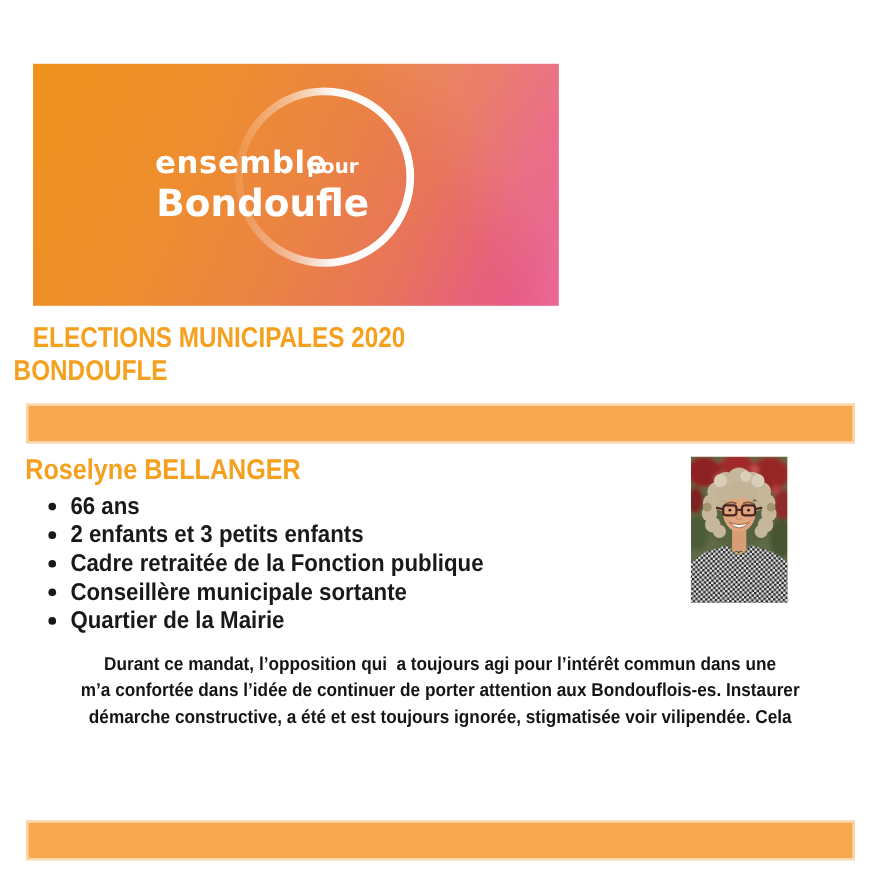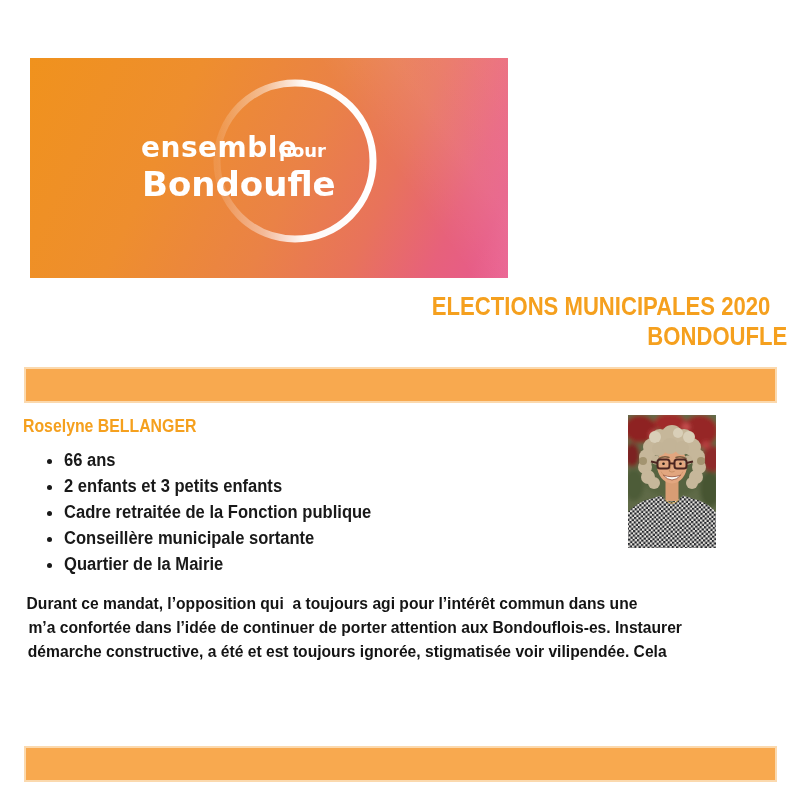--- a/index.html
+++ b/index.html
@@ -8,43 +8,43 @@
 
   
   .banner{position:absolute;left:30px;top:58px;width:478px;height:220px;
           background:linear-gradient(115deg,#f0921d 0%,#ee8e2e 30%,#ea8246 55%,#e8735b 72%,#e7617b 86%,#e75d86 93%,#ea6292 100%);}
   .banner::after{content:"";position:absolute;inset:0;
           background:linear-gradient(55deg,transparent 70%,rgba(255,255,255,0.08) 82%,rgba(255,170,200,0.20) 100%);}
   .banner svg{position:absolute;inset:0;z-index:2;}
   .logo-text{fill:#ffffff;font-family:"DejaVu Sans",sans-serif;font-weight:600;}
 
   
-  .headline{position:absolute;top:291px;left:0;width:800px;text-align:right;
+  .headline{position:absolute;top:291px;left:0;width:800px;text-align:left;
             color:#f5a01e;font-weight:700;font-size:26px;line-height:30px;}
   .headline .hl{display:inline-block;transform:scaleX(0.85);white-space:pre;}
 
   
   .bar{position:absolute;left:24px;width:753px;height:36px;background:#f8a94f;
        border:2px solid #fbd9ae;box-sizing:border-box;}
   .bar-top{top:367px;}
   .bar-bottom{top:746px;}
 
   
-  .name{position:absolute;left:23px;top:412px;color:#f5a01e;font-weight:700;font-size:18px;line-height:28px;}
+  .name{position:absolute;left:23px;top:412px;color:#f5a01e;font-weight:700;font-size:26px;line-height:28px;}
   .name span{display:inline-block;transform:scaleX(0.88);transform-origin:0 50%;white-space:pre;}
 
   .photo{position:absolute;left:628px;top:415px;width:88px;height:133px;overflow:hidden;}
 
   .details{position:absolute;left:44px;top:447px;margin:0;padding-left:20px;
-           list-style:disc;color:#191919;font-weight:700;font-size:18px;}
+           list-style:disc;color:#191919;font-weight:700;font-size:22px;}
   .details li{line-height:26px;height:26px;}
   .details li span{display:inline-block;transform:scaleX(0.92);transform-origin:0 50%;white-space:pre;}
 
   
-  .statement{position:absolute;top:592px;left:0;width:800px;
+  .statement{position:absolute;top:592px;left:0;width:800px;text-align:center;
              color:#141414;font-weight:700;font-size:17px;line-height:24px;}
   .statement .s-line span{display:inline-block;transform:scaleX(0.92);white-space:pre;}
 </style>
 </head>
 <body>
 
 <div class="page">
 
   <div class="banner">
     <svg width="478" height="220" viewBox="0 0 478 220">

